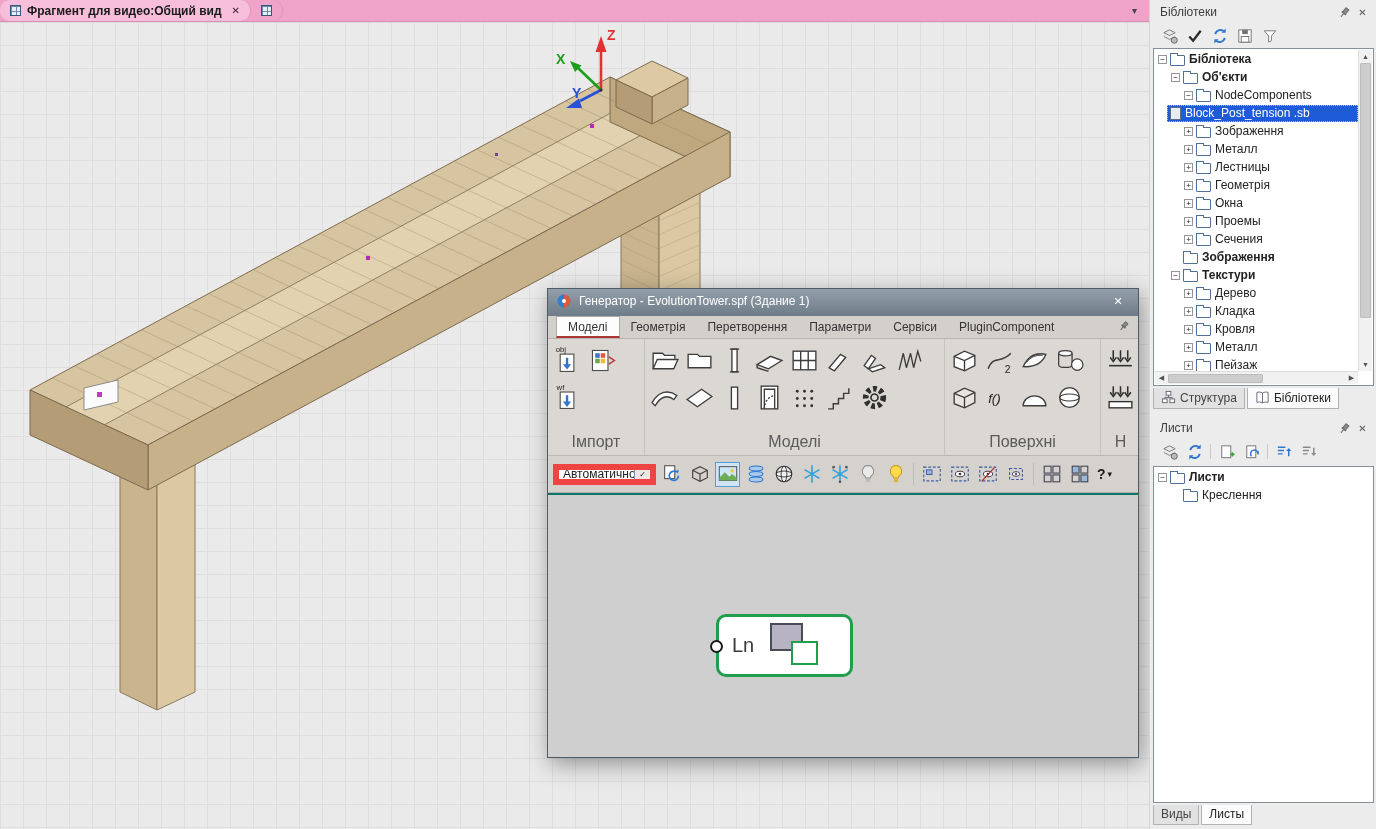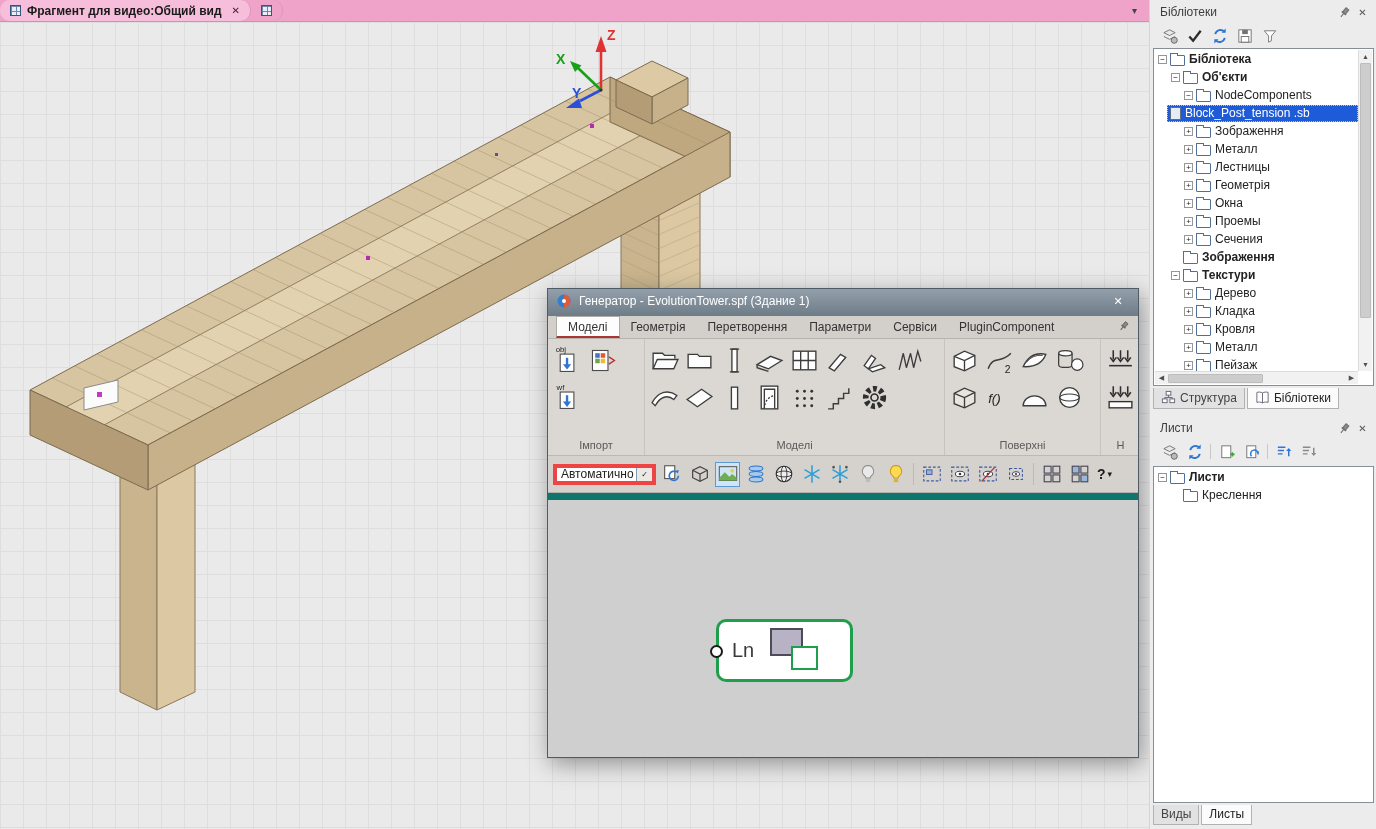--- a/index.html
+++ b/index.html
@@ -56,32 +56,32 @@
 .gtabs{height:23px;flex:none;background:#d3d0cb;display:flex;align-items:flex-end;padding-left:8px;border-bottom:1px solid #b7b4af;}
 .gtab{padding:3px 11px 4px;color:#333;white-space:nowrap;}
 .gtab.active{background:#fdfdfd;border:1px solid #b0ada8;border-bottom:2px solid #a93631;padding-bottom:2px;}
 .gpin{margin-left:auto;margin-right:8px;align-self:center;}
 .ribbon{height:117px;flex:none;display:flex;background:#dbd8d3;border-bottom:1px solid #bcb9b4;overflow:hidden;}
 .rgroup{display:flex;flex-direction:column;padding:3px 4px 0;flex:none;}
 .rgroup+.rgroup{border-left:1px solid #c7c4bf;}
 .rrow{display:flex;}
 .ric{width:35px;height:37px;display:flex;align-items:center;justify-content:flex-start;}
 .ric svg{width:31px;height:31px;}
-.glabel{margin-top:auto;text-align:center;color:#5a5a5a;font-size:11px;padding:3px 0 4px;}
+.glabel{margin-top:auto;text-align:center;color:#5a5a5a;font-size:16px;padding:3px 0 4px;}
 .gtoolbar{height:37px;flex:none;background:#d5d2cd;border-bottom:1px solid #b3b0ab;display:flex;align-items:center;gap:3px;padding:0 5px;}
-.combo{width:103px;height:21px;flex:none;background:#fff;border:4px solid #ef4444;display:flex;align-items:stretch;}
+.combo{width:103px;height:21px;flex:none;background:#fff;border:6px solid #ef4444;display:flex;align-items:stretch;}
 .combo .ctext{flex:1;display:flex;align-items:center;padding-left:4px;overflow:hidden;white-space:nowrap;}
 .combo .cbtn{width:16px;border-left:1px solid #7f9db9;background:#ece9e4;display:flex;align-items:center;justify-content:center;font-size:8px;color:#222;}
 .tbico{width:25px;height:25px;flex:none;display:flex;align-items:center;justify-content:center;border:1px solid transparent;}
 .tbico svg{width:22px;height:22px;}
 .tbico.sel{background:#cfe4f7;border-color:#5a9bd5;}
 .tsep2{width:1px;height:22px;background:#bdbab5;flex:none;margin:0 2px;}
 .helpb{margin-left:2px;display:flex;align-items:center;gap:2px;font-weight:bold;font-size:14px;color:#1a1a1a;}
 .helpb .dd{font-size:9px;font-weight:normal;}
-.gcanvas{flex:1;position:relative;background:#cfcfcf;border-top:7px solid #0f766e;text-align:center;}
+.gcanvas{flex:1;position:relative;background:#cfcfcf;border-top:2px solid #0f766e;text-align:center;}
 .node{position:absolute;left:168px;top:119px;width:137px;height:63px;background:#fff;border:3px solid #1f9e4c;border-radius:10px;display:flex;align-items:center;padding-left:13px;gap:8px;}
 .nport{position:absolute;left:-9px;top:23px;width:13px;height:13px;border-radius:50%;background:#fff;border:2px solid #1a1a1a;}
 .nlabel{font-size:20px;color:#3a3a3a;}
 .nicon{position:relative;width:64px;height:52px;}
 .sq1{position:absolute;left:8px;top:3px;width:33px;height:28px;background:#b7b2c4;border:2px solid #4c4c58;}
 .sq2{position:absolute;left:29px;top:21px;width:27px;height:24px;background:#fff;border:2px solid #1f9e4c;}
 </style>
 </head>
 <body>
 

